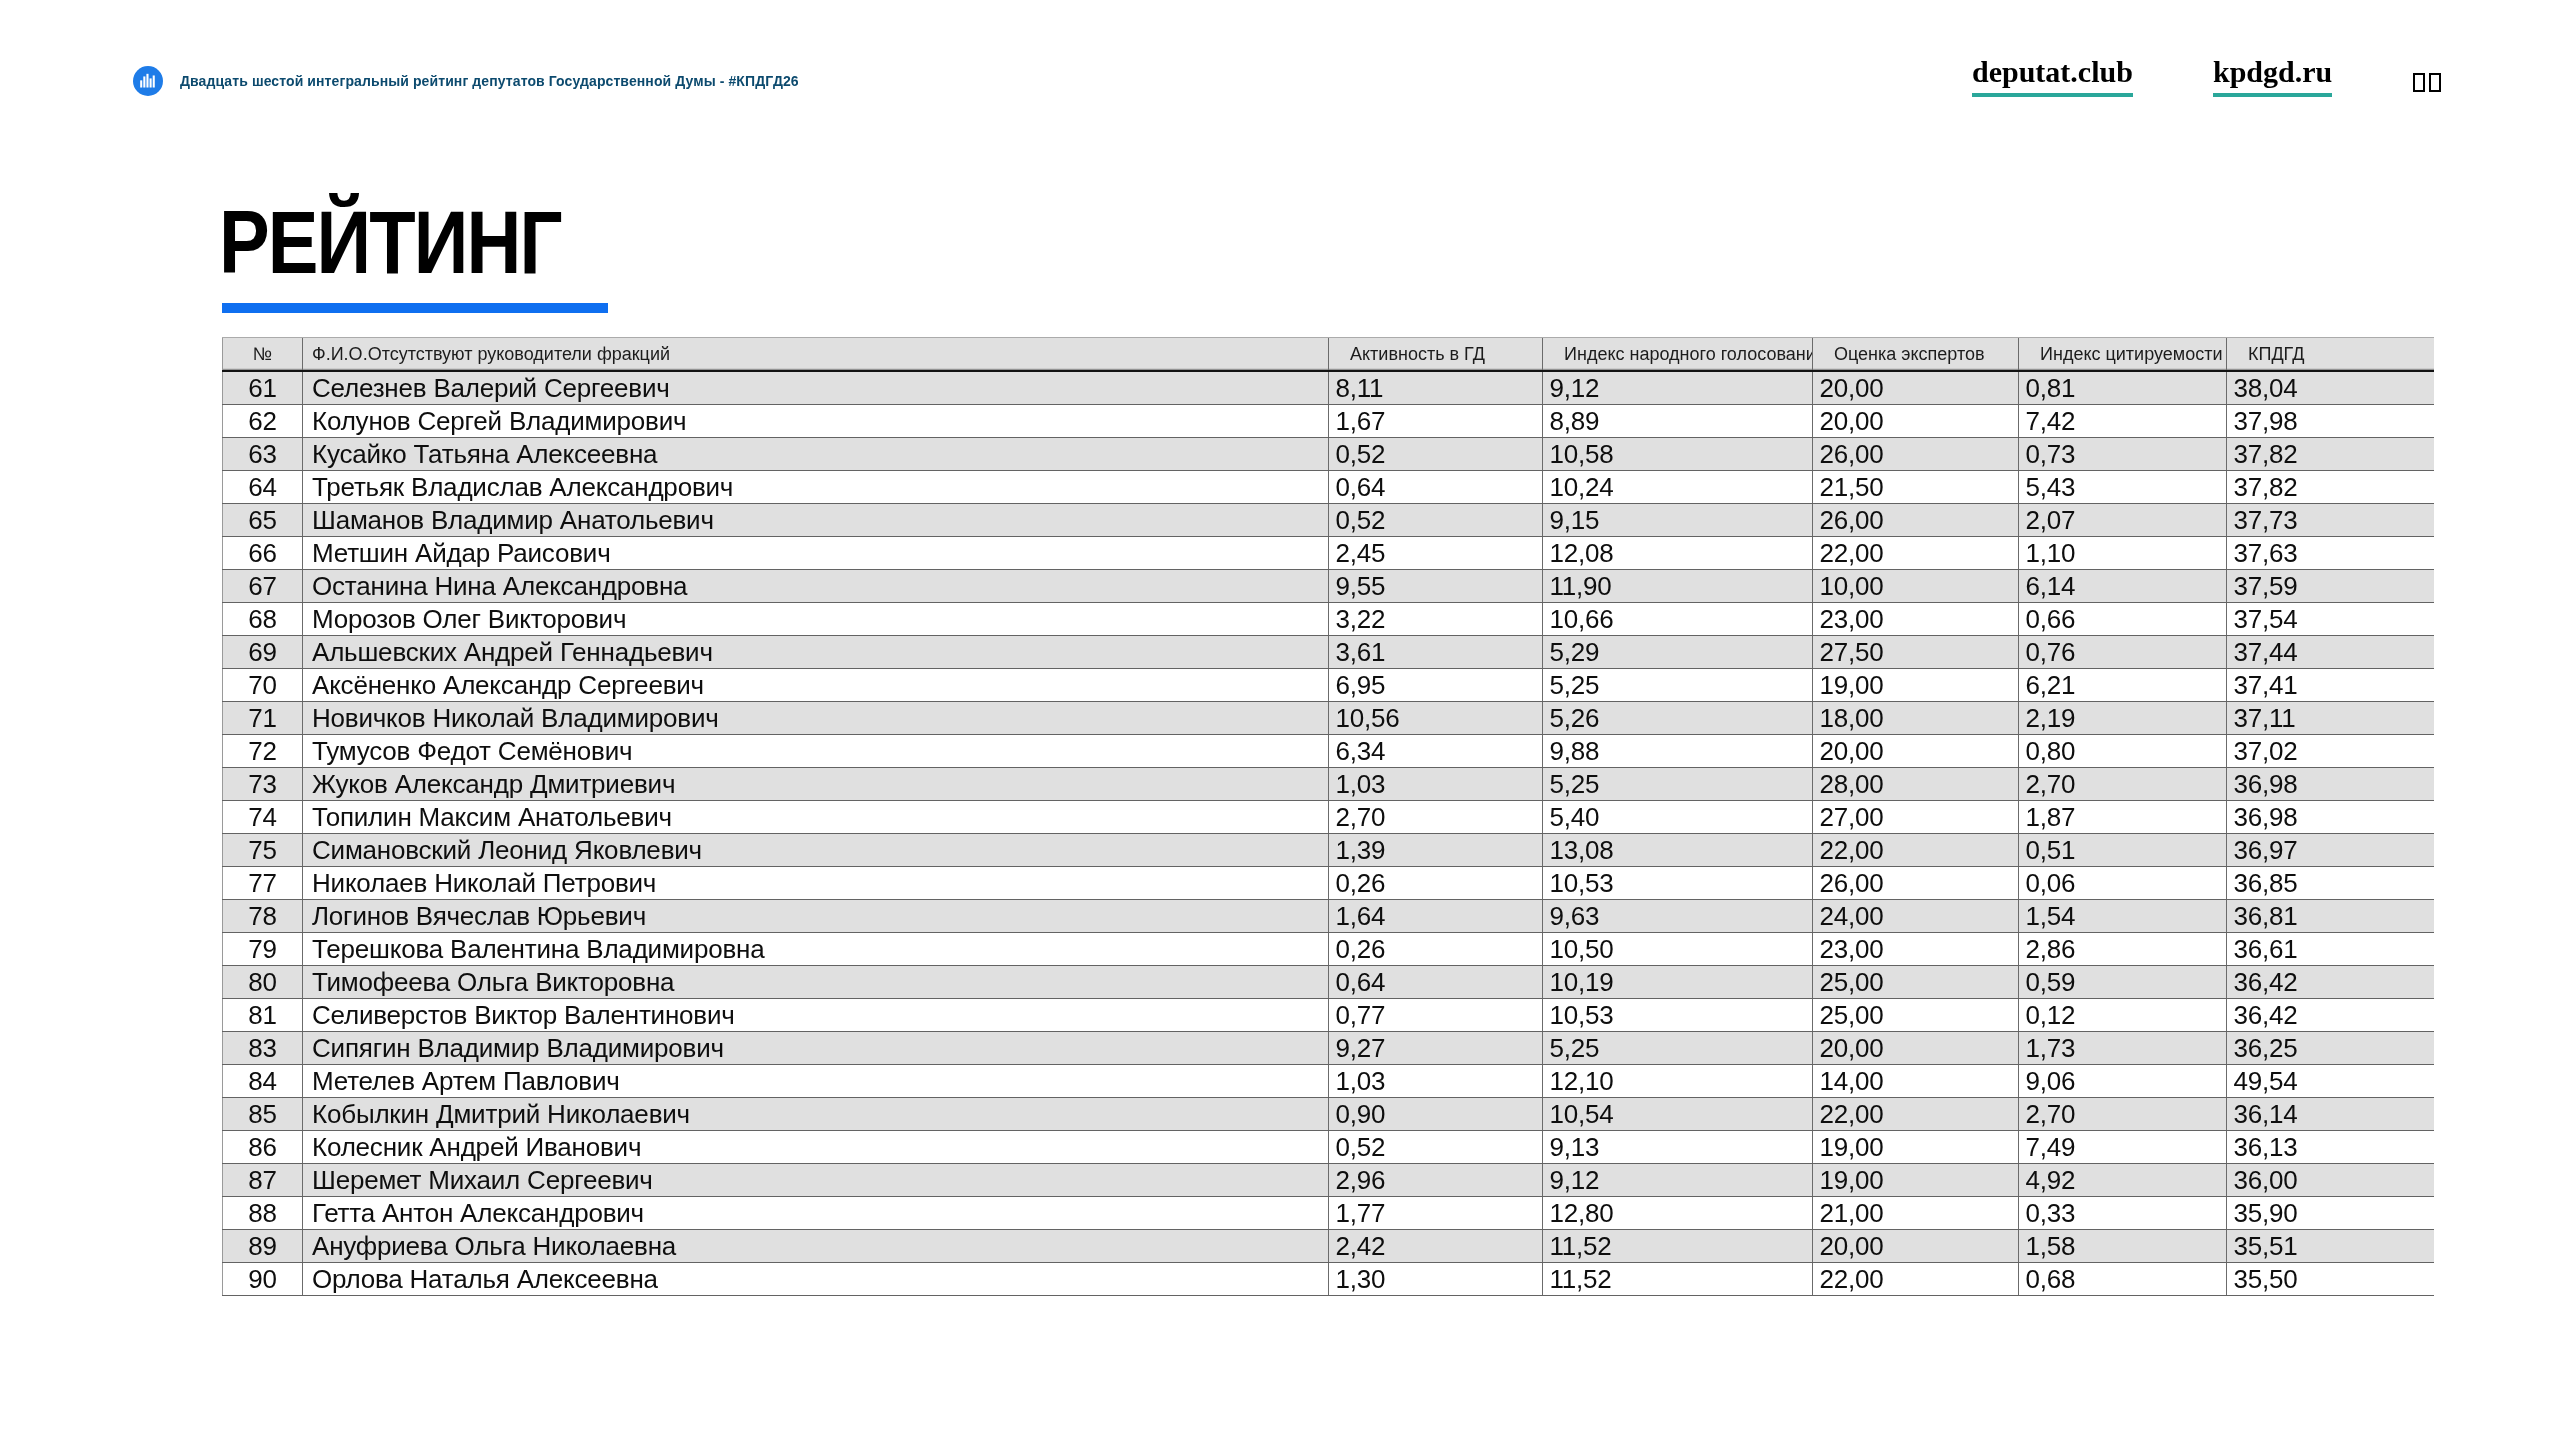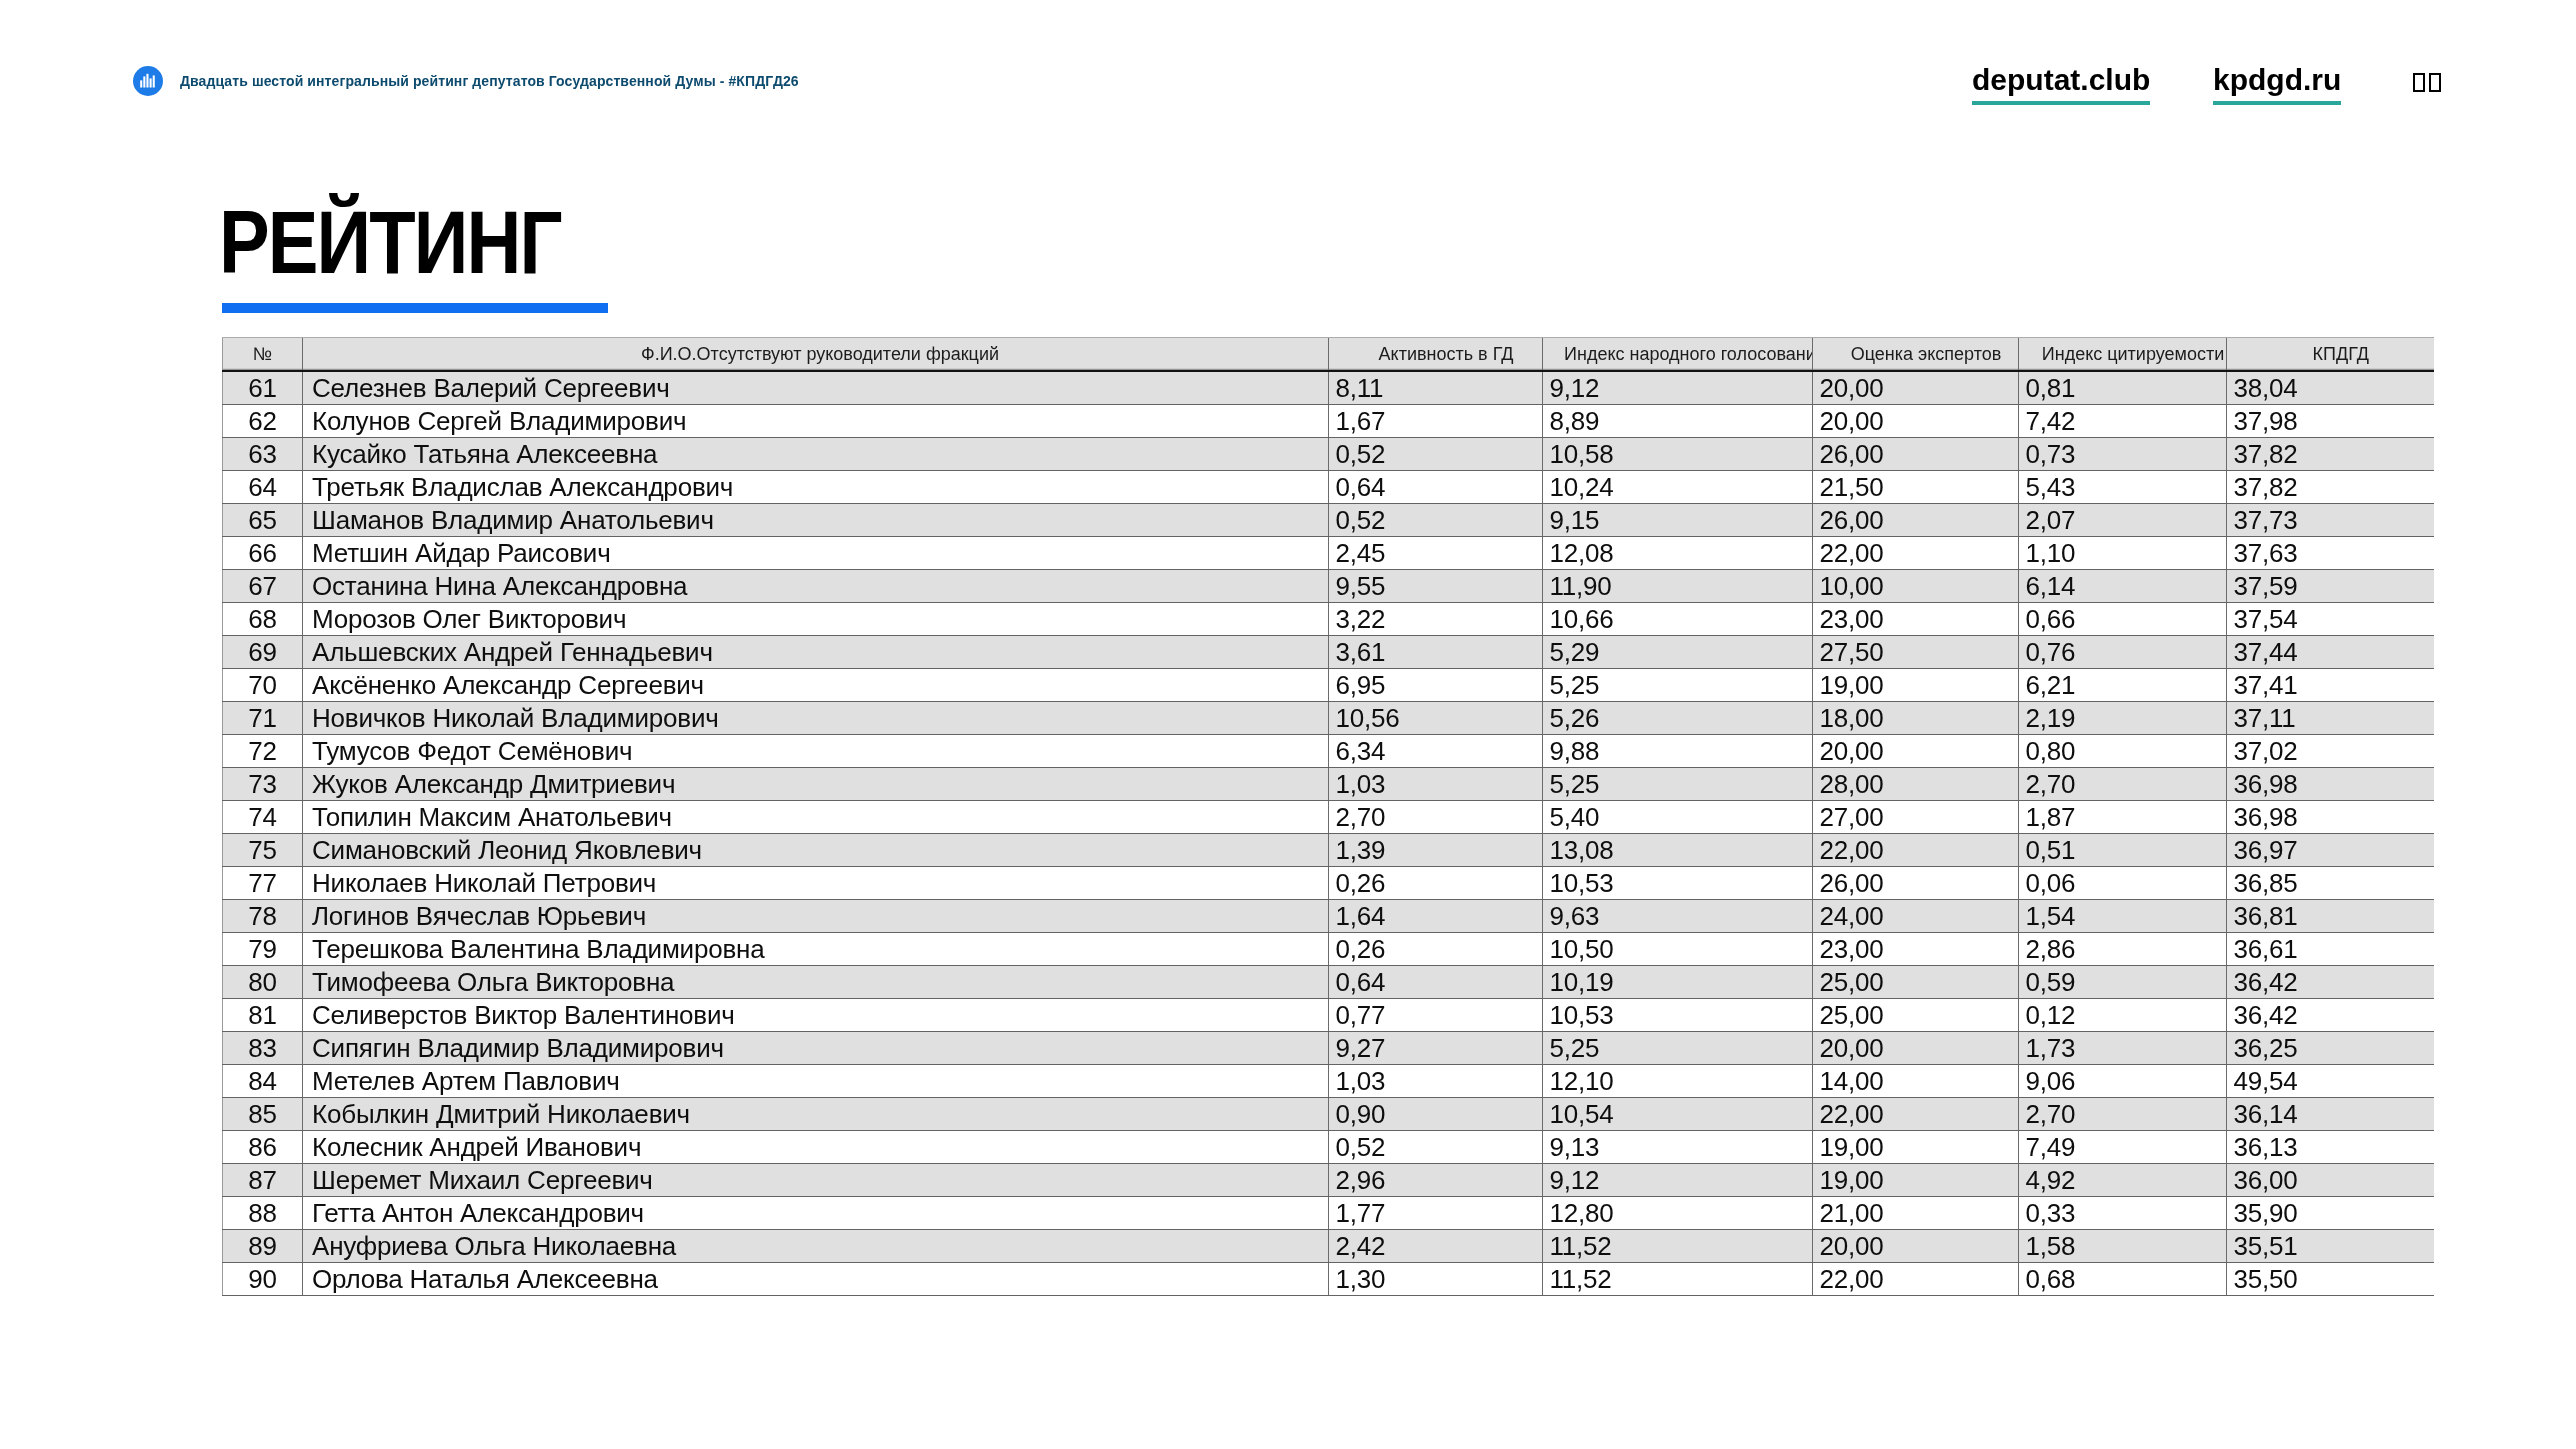--- a/index.html
+++ b/index.html
@@ -15,25 +15,25 @@
   .logo {
     position: absolute; left: 133px; top: 66px;
     width: 30px; height: 30px;
   }
   .topbar-title {
     position: absolute; left: 180px; top: 73px;
     font-size: 14px; font-weight: 700; color: #0c4a6e;
     letter-spacing: 0.1px; white-space: nowrap;
   }
   .site-link {
-    position: absolute; top: 64px;
+    position: absolute; top: 56px;
     font-size: 30px; font-weight: 700; color: #000;
     line-height: 1.05; padding-bottom: 5.2px;
     border-bottom: 4.5px solid #2aa79a;
-    text-decoration: none; white-space: nowrap;
+    text-decoration: none; white-space: nowrap; font-family: Liberation Serif, serif;
   }
   .link-deputat { left: 1972px; }
   .link-kpdgd  { left: 2213px; }
   .glyph-boxes {
     position: absolute; left: 2413px; top: 73px;
     display: flex; gap: 4.5px;
   }
   .glyph-box { width: 7.7px; height: 15px; border: 2.6px solid #000; }
 
   
@@ -52,21 +52,21 @@
   
   .rating-table {
     position: absolute; left: 222px; top: 337px;
     width: 2211px;
     border-collapse: collapse; table-layout: fixed;
     border-left: 0.6px solid #9a9a9a;
   }
   .rating-table th {
     height: 32px;
     font-size: 18px; font-weight: 400; color: #1c1c1c;
-    text-align: center; vertical-align: middle;
+    text-align: left; vertical-align: middle;
     padding: 0 0 0 21px;
     background: #e0e0e0;
     border-top: 0.6px solid #ababab;
     border-bottom: 2.6px solid #121212;
     box-shadow: inset 0 -1.3px 0 #949494;
     white-space: nowrap; overflow: hidden;
   }
   .rating-table td {
     height: 32px;
     font-size: 26px; color: #0e0e0e;

